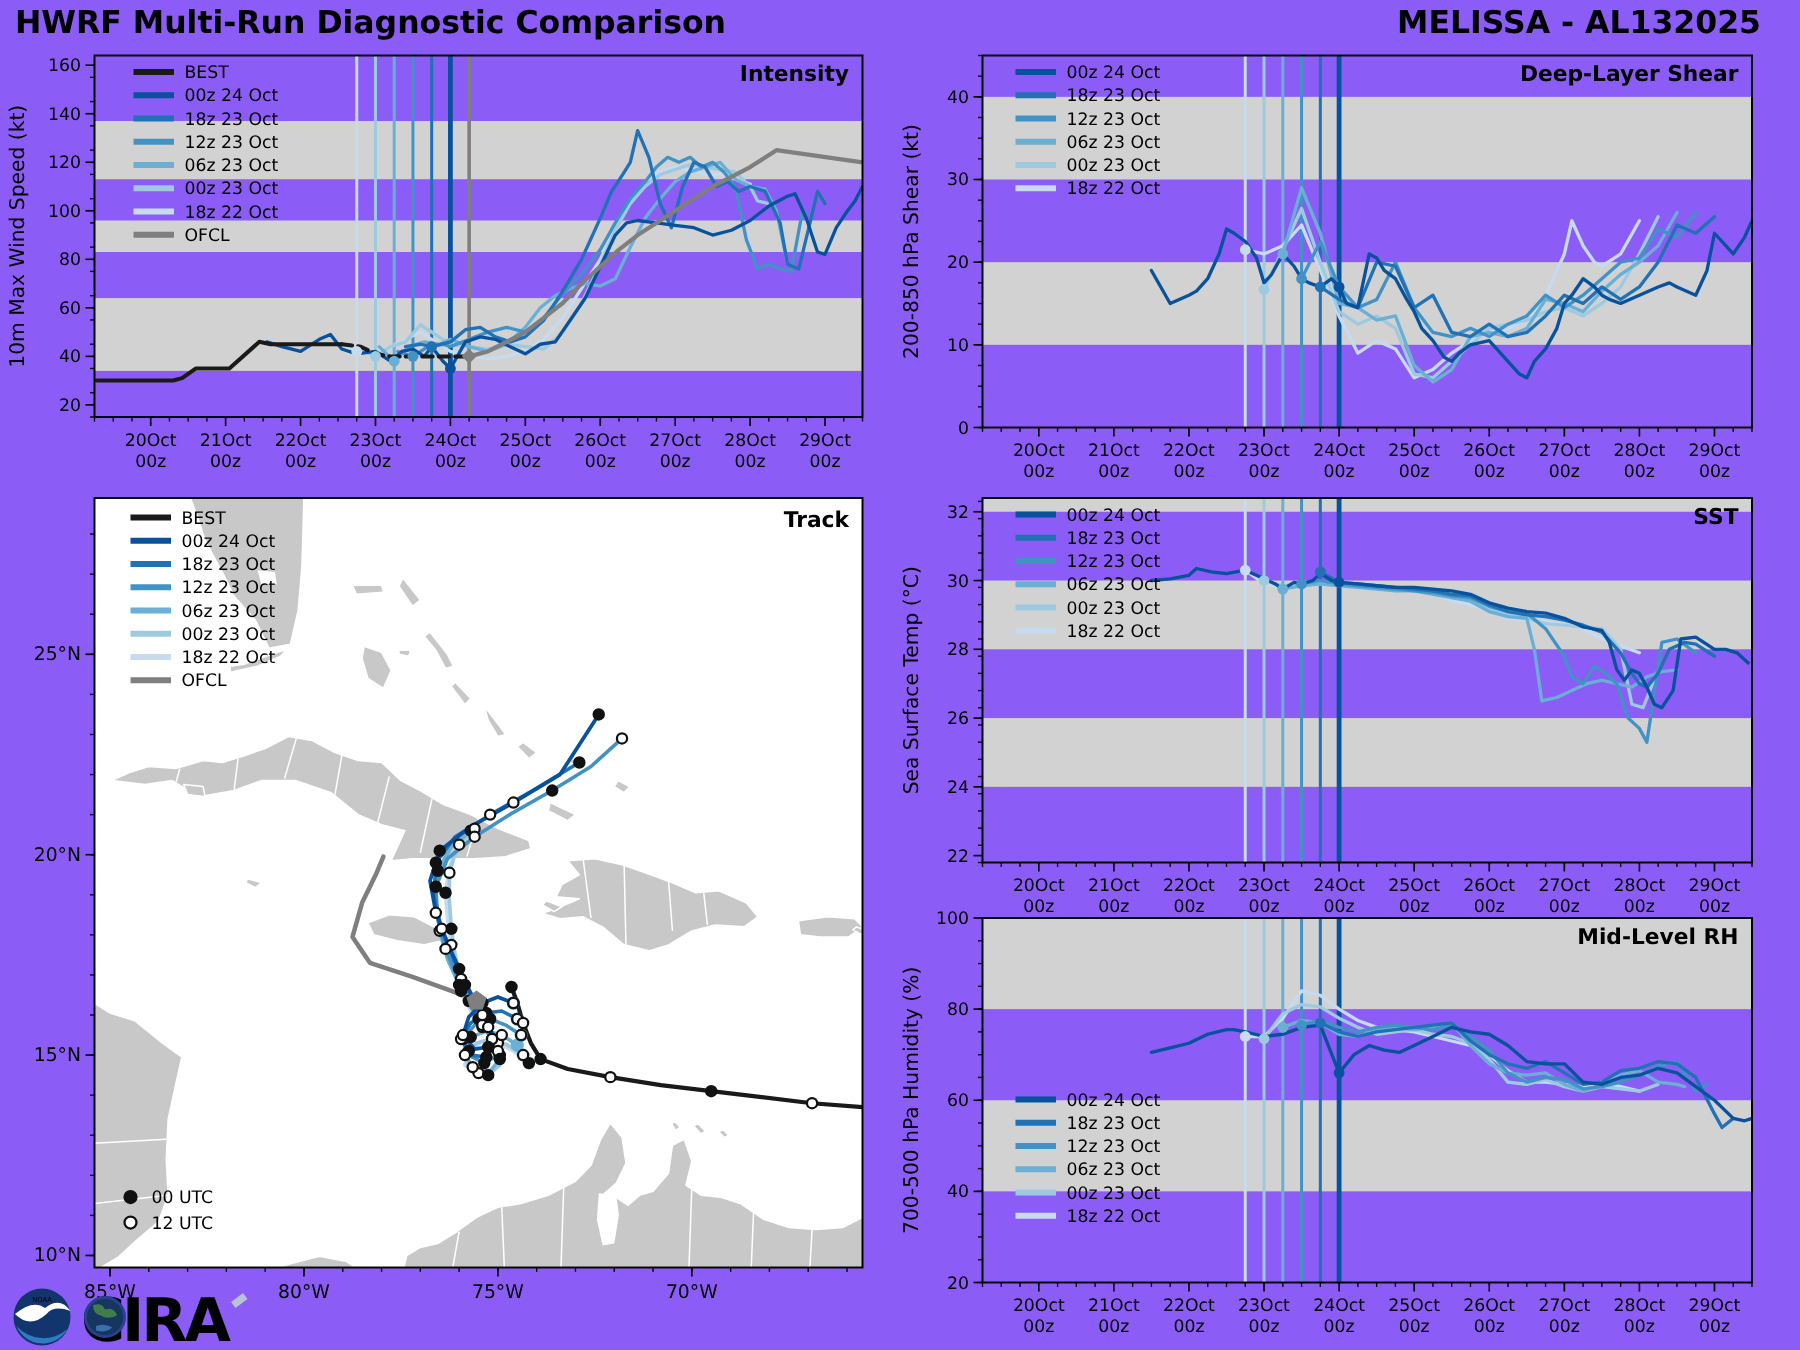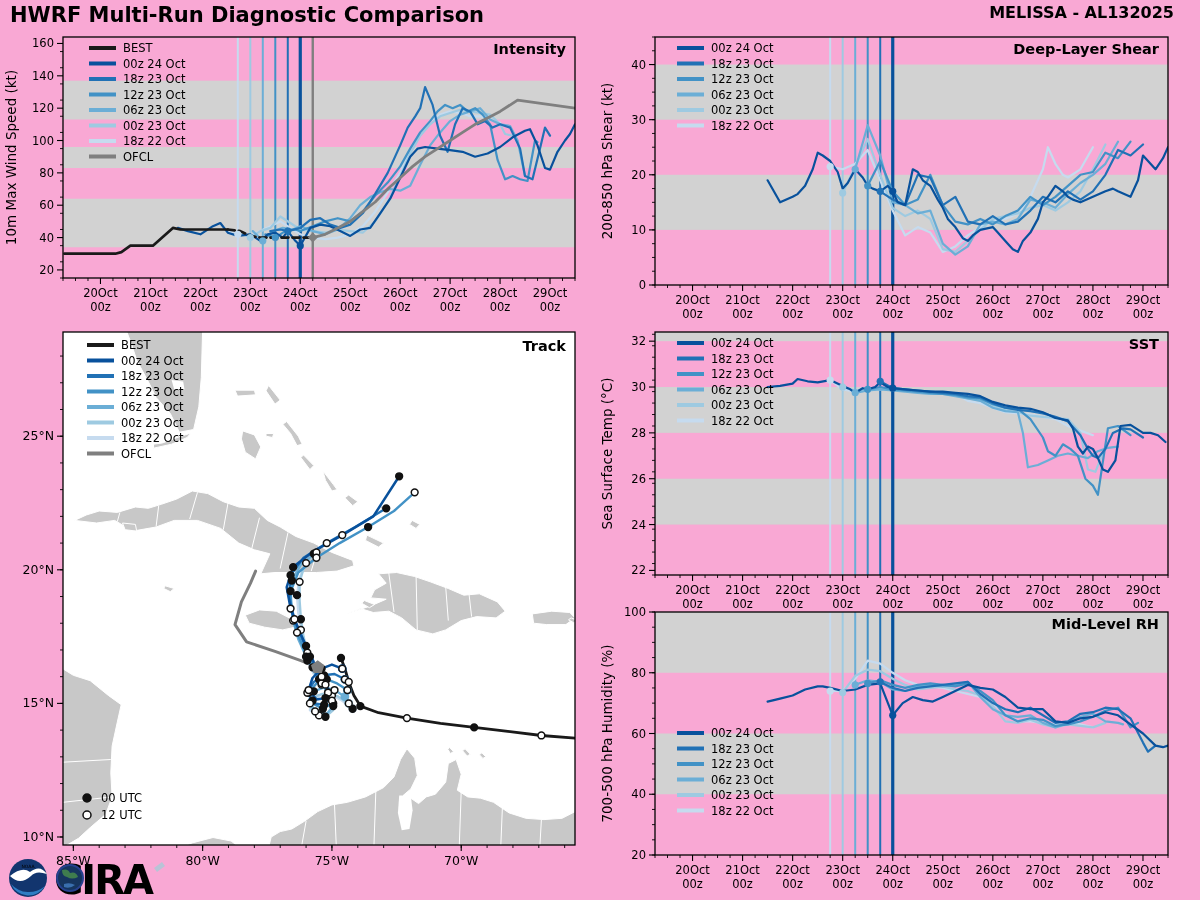--- a/index.html
+++ b/index.html
@@ -1,19 +1,19 @@
 <!DOCTYPE html>
 <html><head>
 <meta charset="utf-8">
 <style>
   html,body{margin:0;padding:0;background:#fff;}
-  #canvas{position:relative;width:1200px;height:900px;background:#f9a8d4;overflow:hidden;
+  #canvas{position:relative;width:1200px;height:900px;background:#8b5cf6;overflow:hidden;
           font-family:"DejaVu Sans","Liberation Sans",sans-serif;}
   .main-title{position:absolute;top:3px;left:10px;font-size:21px;font-weight:bold;color:#000;}
-  .storm-title{position:absolute;top:3px;right:26px;font-size:16px;font-weight:bold;color:#000;}
+  .storm-title{position:absolute;top:3px;right:26px;font-size:21px;font-weight:bold;color:#000;}
   #fig{position:absolute;left:0;top:0;}
   #logos{position:absolute;left:6px;top:856px;width:170px;height:44px;}
   svg text{fill:#000;}
 </style>
 </head>
 <body>
 
 <div id="canvas">
   <div class="main-title">HWRF Multi-Run Diagnostic Comparison</div>
   <div class="storm-title">MELISSA - AL132025</div>

